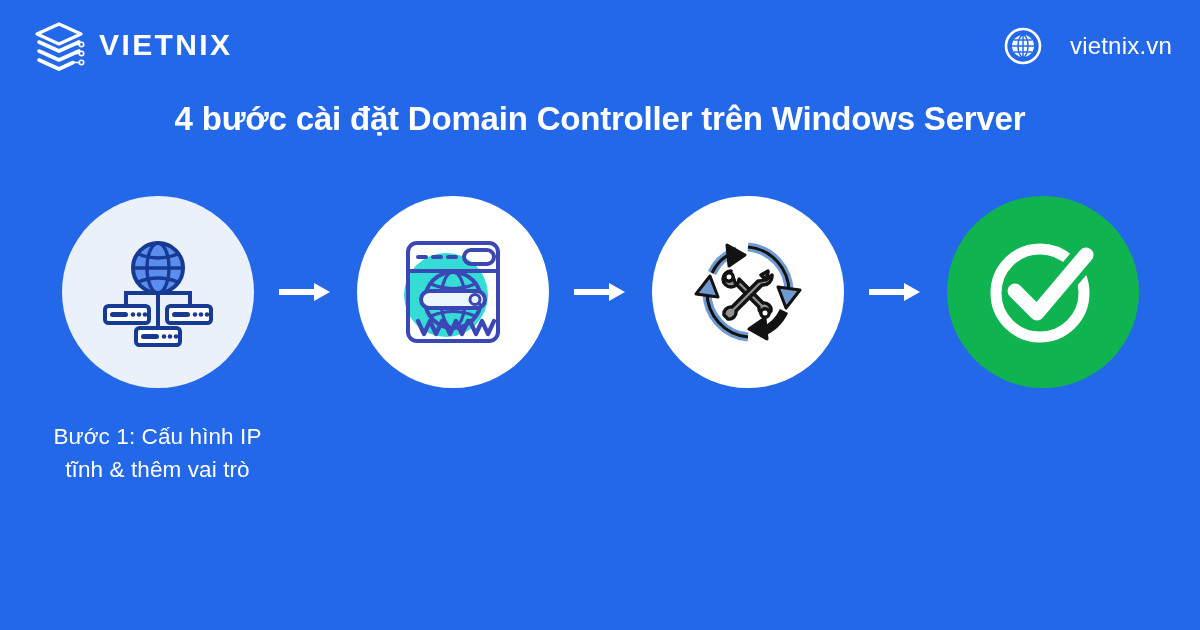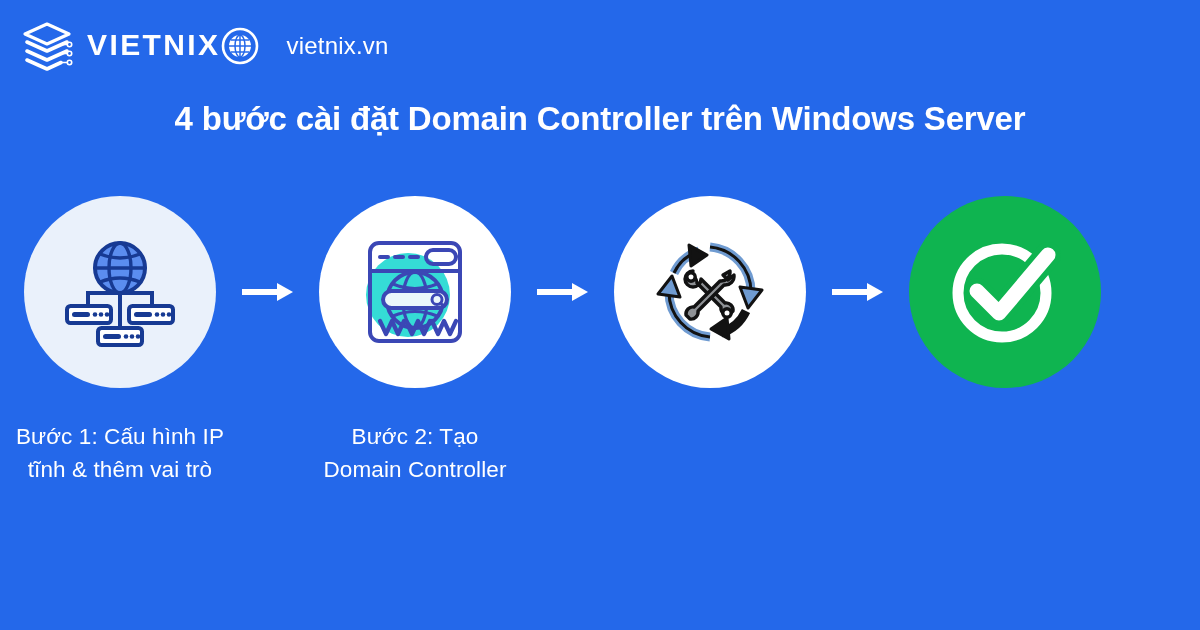--- a/index.html
+++ b/index.html
@@ -16,21 +16,22 @@
   }
 
   
   .header {
     position: absolute;
     top: 0; left: 0;
     width: 1200px;
     height: 92px;
     display: flex;
     align-items: center;
-    padding: 0 28px 0 21px;
+    justify-content: space-between;
+    padding: 0 28px 0 33px;
     box-sizing: border-box;
   }
   .brand {
     display: flex;
     align-items: center;
     gap: 12px;
   }
   .brand-mark { width: 54px; height: 52px; display: block; }
   .brand-name {
     color: #ffffff;
@@ -66,21 +67,21 @@
     line-height: 1.25;
   }
 
   
   .steps {
     position: absolute;
     top: 196px; left: 0;
     width: 1200px;
     display: flex;
     align-items: flex-start;
-    justify-content: flex-start;
+    justify-content: center;
   }
   .step {
     width: 240px;
     display: flex;
     flex-direction: column;
     align-items: center;
   }
   .step-circle {
     width: 192px;
     height: 192px;
@@ -237,22 +238,20 @@
           <rect x="27" y="58" width="64" height="17" rx="8.5" fill="#eaf6fb" stroke="#3b47b5" stroke-width="4"></rect>
           <circle cx="81" cy="66.5" r="5" fill="none" stroke="#3b47b5" stroke-width="3"></circle>
           <line x1="84.5" y1="70" x2="88" y2="73.5" stroke="#3b47b5" stroke-width="3" stroke-linecap="round"></line>
 
           <path d="M24 88 L30 101 L36 88 L42 101 L48 88" fill="none" stroke="#3b47b5" stroke-width="4.2" stroke-linecap="round" stroke-linejoin="round"></path>
           <path d="M50 88 L56 101 L62 88 L68 101 L74 88" fill="none" stroke="#3b47b5" stroke-width="4.2" stroke-linecap="round" stroke-linejoin="round"></path>
           <path d="M76 88 L82 101 L88 88 L94 101 L100 88" fill="none" stroke="#3b47b5" stroke-width="4.2" stroke-linecap="round" stroke-linejoin="round"></path>
         </svg>
       </span>
     </div>
-    <div class="step-label">Bước 2: Tạo
-Domain Controller</div>
   </div>
 
   <div class="connector">
     <span>
       <svg class="arrow" width="52" height="20" viewBox="0 0 52 20" xmlns="http://www.w3.org/2000/svg">
         <rect x="0" y="7" width="38" height="6" fill="#ffffff"></rect>
         <path d="M35 1 L51 10 L35 19 Z" fill="#ffffff"></path>
       </svg>
     </span>
   </div>

